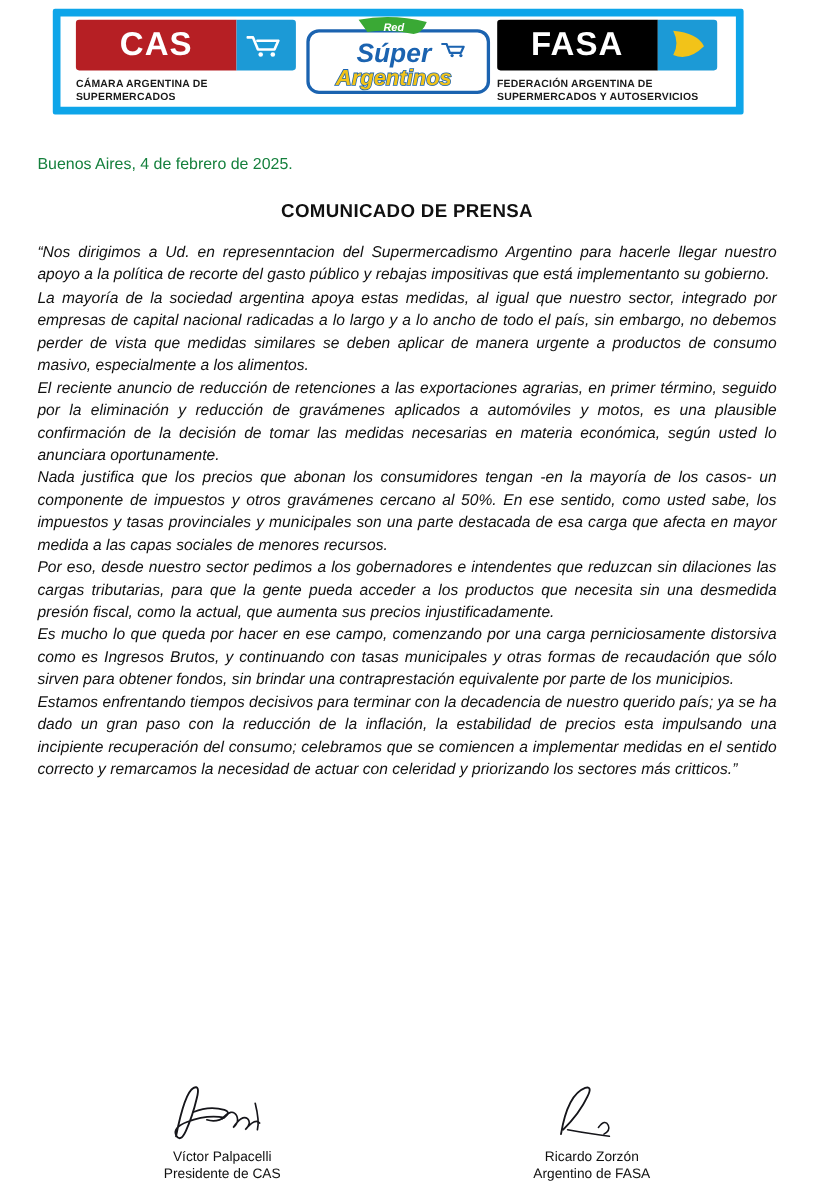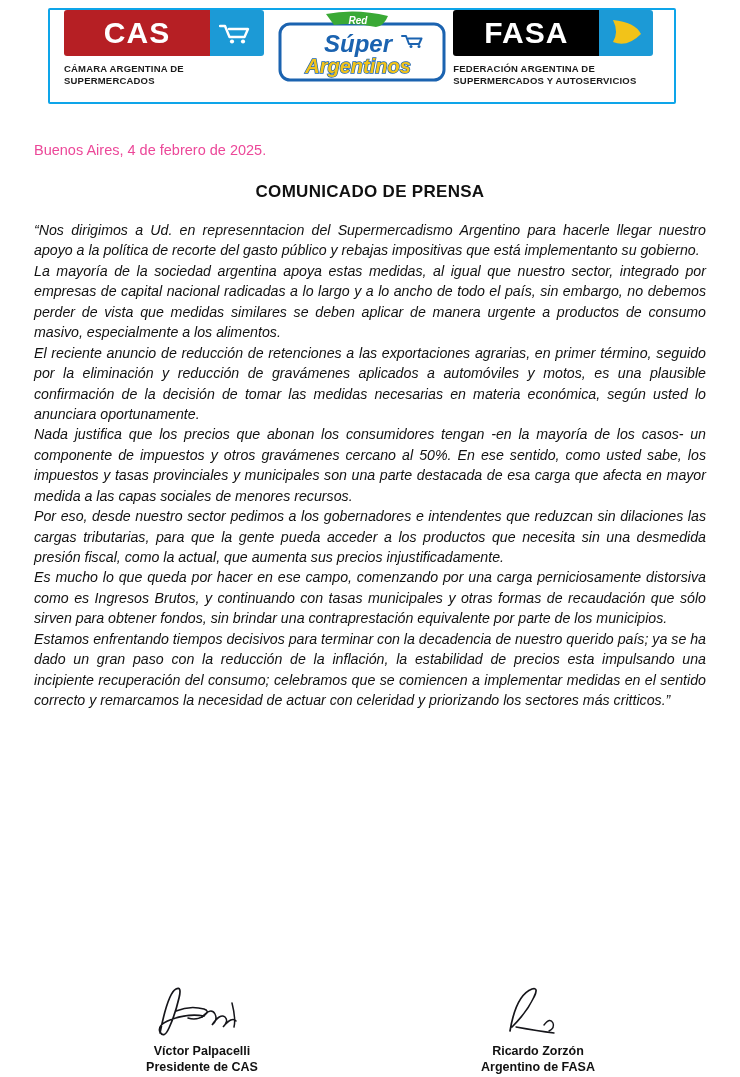--- a/index.html
+++ b/index.html
@@ -20,25 +20,25 @@
     width: 740px;
     height: 1077px;
     box-sizing: border-box;
     padding: 0 34px;
     position: relative;
   }
 
   
   .letterhead {
     margin: 8px 30px 0 14px;
-    border: 2px solid #0ea5e9;
+    border: 7px solid #0ea5e9;
     border-radius: 2px;
     height: 96px;
     display: flex;
-    align-items: flex-start;
+    align-items: center;
     justify-content: space-between;
     padding: 0 14px;
     box-sizing: border-box;
     background: #fff;
   }
 
   
   .cas-block {
     display: flex;
     flex-direction: column;
@@ -140,21 +140,21 @@
     font-weight: bold;
     line-height: 1.25;
     color: #1a1a1a;
     letter-spacing: .2px;
   }
 
   
   .date-line {
     margin-top: 38px;
     font-size: 14.5px;
-    color: #ec4899;
+    color: #15803d;
   }
   .doc-title {
     margin-top: 24px;
     text-align: center;
     font-size: 17px;
     font-weight: bold;
     letter-spacing: .3px;
   }
   .intro {
     margin-top: 30px;
@@ -178,21 +178,20 @@
     position: absolute;
     left: 34px;
     right: 34px;
     bottom: 10px;
     display: flex;
     justify-content: space-around;
   }
   .sig {
     width: 230px;
     text-align: center;
-    font-weight: bold;
   }
   .sig-img {
     height: 62px;
     position: relative;
   }
   .sig-name {
     font-size: 12.5px;
     line-height: 1.3;
   }
   .sig-role {

